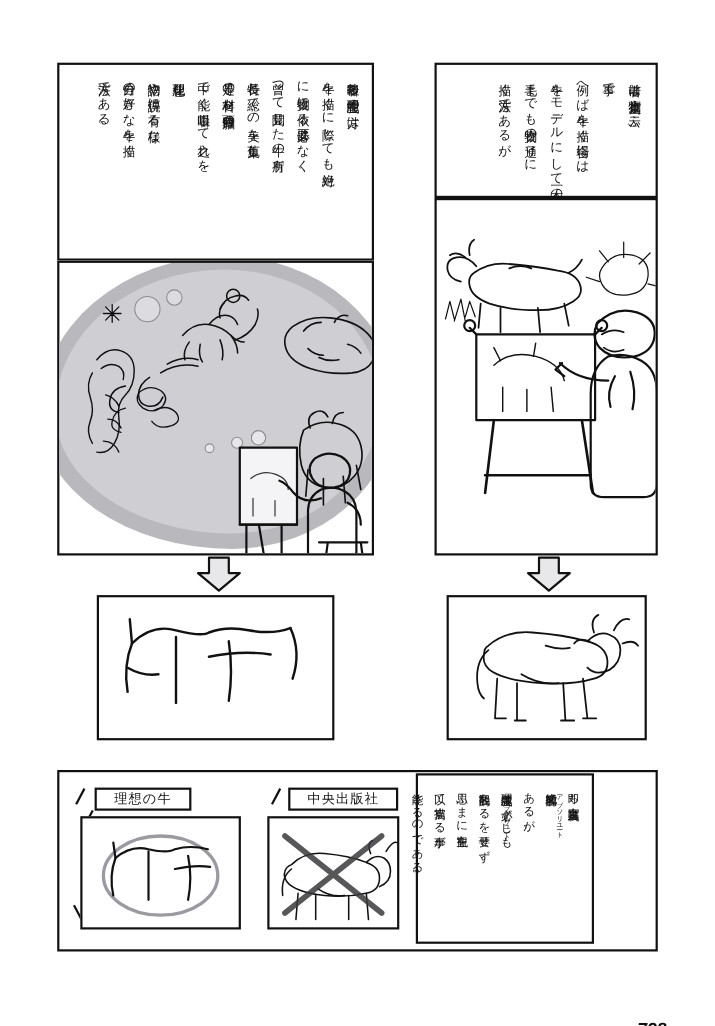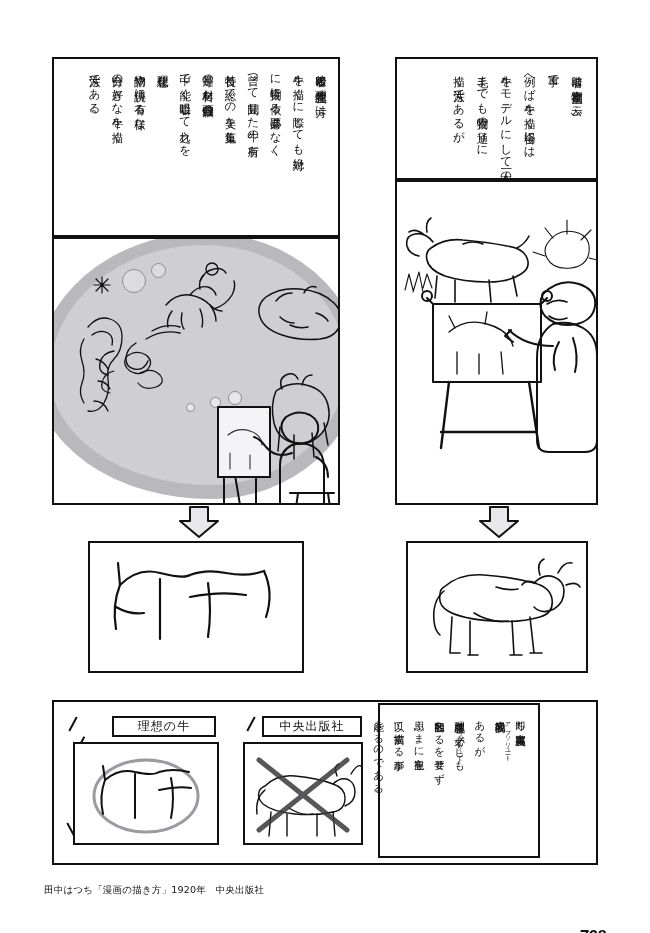--- a/index.html
+++ b/index.html
@@ -61,21 +61,21 @@
   #arrow-right{left:478px;top:505px;}
   .arrow svg{display:block;}
 
   
   #left-result{left:88px;top:541px;width:216px;height:132px;}
   #right-result{left:406px;top:541px;width:182px;height:132px;}
 
   
   #bottom-panel{left:52px;top:700px;width:546px;height:165px;}
   .bp-white{position:absolute;background:#fff;border:2px solid #111;box-sizing:border-box;}
-  #bp-label-a{left:112px;top:716px;width:104px;height:21px;text-align:center;}
+  #bp-label-a{left:86px;top:716px;width:88px;height:21px;text-align:center;}
   #bp-label-b{left:262px;top:716px;width:100px;height:21px;}
   .bp-label-txt{
     position:absolute;left:0;top:0;width:100%;height:100%;
     display:flex;align-items:center;justify-content:center;
     font-family:"DejaVu Serif", serif;font-size:12px;letter-spacing:1px;
   }
   #bp-img-a{left:73px;top:742px;width:146px;height:103px;}
   #bp-img-b{left:243px;top:742px;width:120px;height:103px;}
   #bp-text{left:378px;top:703px;width:162px;height:155px;}
   #bp-text .inner{position:absolute;right:9px;top:8px;height:138px;display:flex;flex-direction:row-reverse;}
@@ -372,16 +372,15 @@
       <div class="vtext small">理想主義は必ずしも</div>
       <div class="vtext small">客観的たるを要せず、</div>
       <div class="vtext small">思ふまゝに主観を</div>
       <div class="vtext small">以て描寫する事が</div>
       <div class="vtext small">能きるのである。</div>
     </div>
     <div class="ruby" style="right:26px;top:12px;">アブソリユート</div>
     <div class="ruby" style="right:74px;top:14px;">アブソリユート</div>
   </div>
 
-  <div id="credit">田中はつち「漫画の描き方」1920年　中央出版社</div>
   <div id="pageno">738</div>
 
 </div>
 
 </body></html>

